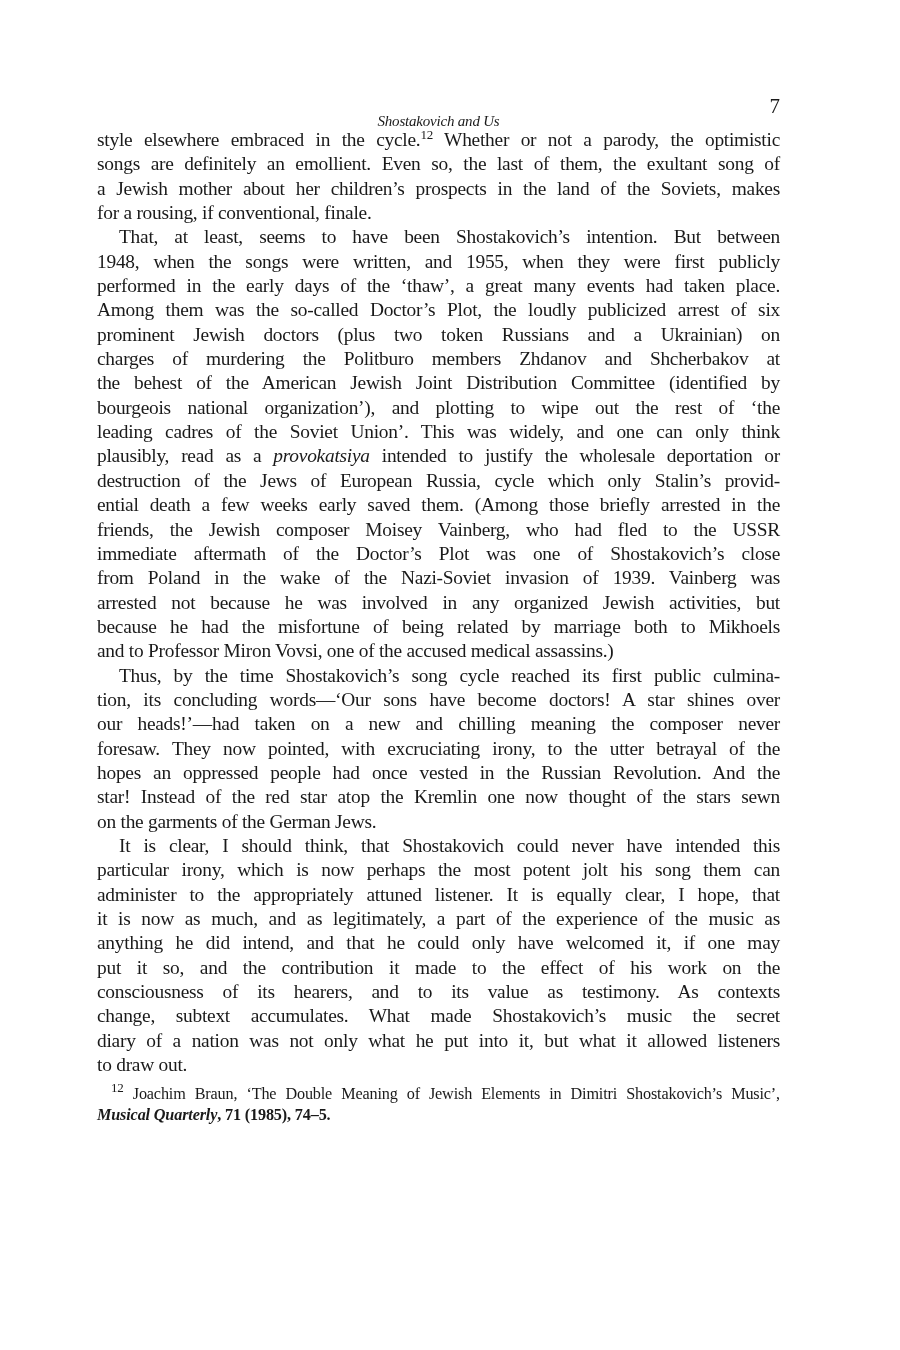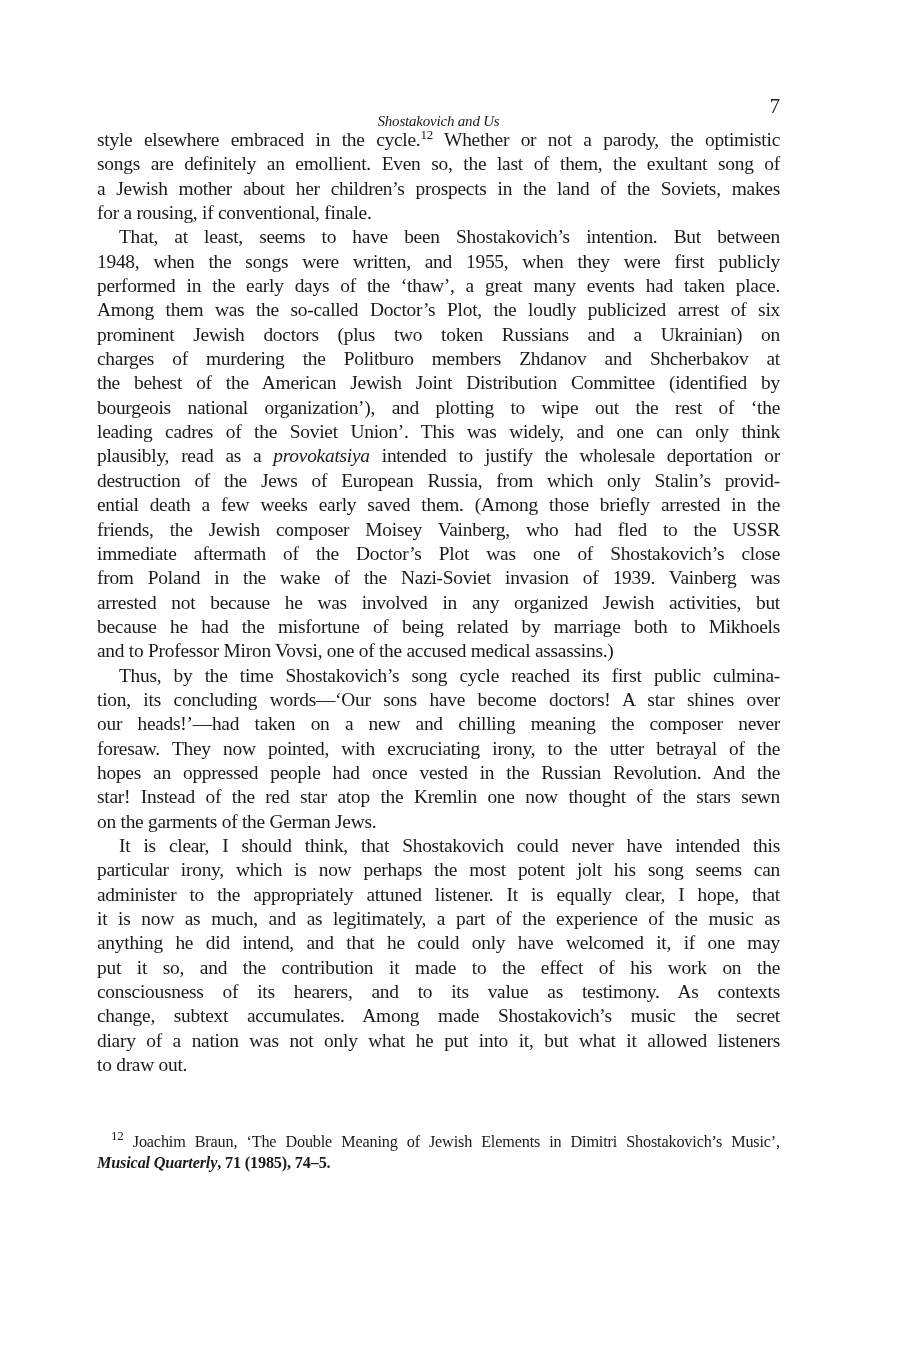--- a/index.html
+++ b/index.html
@@ -10,21 +10,21 @@
   .running-title { position: absolute; left: 0; width: 683px; text-align: center;
                    font-style: italic; font-size: 15px; letter-spacing: -0.2px; margin-top: 21px; }
   .folio { position: absolute; right: 0; top: 2px; font-size: 21px; }
   .body-text { position: absolute; top: 128px; left: 0; width: 683px; }
   .line { height: 24.35px; line-height: 24.35px; font-size: 19.4px; white-space: nowrap;
           text-align: justify; text-align-last: justify; letter-spacing: -0.25px; }
   .line.last { text-align-last: left; }
   .line.indent { padding-left: 22px; }
   sup { font-size: 13px; line-height: 0; vertical-align: 7px; }
   em { font-style: italic; }
-  .footnote { position: absolute; top: 1132px; left: 0; width: 683px; }
+  .footnote { position: absolute; top: 1084px; left: 0; width: 683px; }
   .fn-line { height: 21px; line-height: 21px; font-size: 16.2px; white-space: nowrap;
              text-align: justify; text-align-last: justify; letter-spacing: -0.15px; }
   .fn-line.first { padding-left: 14px; }
   .fn-line.last { text-align-last: left; font-weight: bold; }
 </style>
 </head>
 <body>
 
 <div class="page">
   <div class="running-head">
@@ -43,47 +43,47 @@
         <div class="line indent"><span>That, at least, seems to have been Shostakovich’s intention. But between</span></div>
         <div class="line"><span>1948, when the songs were written, and 1955, when they were first publicly</span></div>
         <div class="line"><span>performed in the early days of the ‘thaw’, a great many events had taken place.</span></div>
         <div class="line"><span>Among them was the so-called Doctor’s Plot, the loudly publicized arrest of six</span></div>
         <div class="line"><span>prominent Jewish doctors (plus two token Russians and a Ukrainian) on</span></div>
         <div class="line"><span>charges of murdering the Politburo members Zhdanov and Shcherbakov at</span></div>
         <div class="line"><span>the behest of the American Jewish Joint Distribution Committee (identified by</span></div>
         <div class="line"><span>bourgeois national organization’), and plotting to wipe out the rest of ‘the</span></div>
         <div class="line"><span>leading cadres of the Soviet Union’. This was widely, and one can only think</span></div>
         <div class="line"><span>plausibly, read as a </span><em>provokatsiya</em><span> intended to justify the wholesale deportation or</span></div>
-        <div class="line"><span>destruction of the Jews of European Russia, from which only Stalin’s provid-</span></div>
+        <div class="line"><span>destruction of the Jews of European Russia, cycle which only Stalin’s provid-</span></div>
         <div class="line"><span>ential death a few weeks early saved them. (Among those briefly arrested in the</span></div>
         <div class="line"><span>friends, the Jewish composer Moisey Vainberg, who had fled to the USSR</span></div>
         <div class="line"><span>immediate aftermath of the Doctor’s Plot was one of Shostakovich’s close</span></div>
         <div class="line"><span>from Poland in the wake of the Nazi-Soviet invasion of 1939. Vainberg was</span></div>
         <div class="line"><span>arrested not because he was involved in any organized Jewish activities, but</span></div>
         <div class="line"><span>because he had the misfortune of being related by marriage both to Mikhoels</span></div>
         <div class="line last"><span>and to Professor Miron Vovsi, one of the accused medical assassins.)</span></div>
       </div>
       <div>
         <div class="line indent"><span>Thus, by the time Shostakovich’s song cycle reached its first public culmina-</span></div>
         <div class="line"><span>tion, its concluding words—‘Our sons have become doctors! A star shines over</span></div>
         <div class="line"><span>our heads!’—had taken on a new and chilling meaning the composer never</span></div>
         <div class="line"><span>foresaw. They now pointed, with excruciating irony, to the utter betrayal of the</span></div>
         <div class="line"><span>hopes an oppressed people had once vested in the Russian Revolution. And the</span></div>
         <div class="line"><span>star! Instead of the red star atop the Kremlin one now thought of the stars sewn</span></div>
         <div class="line last"><span>on the garments of the German Jews.</span></div>
       </div>
       <div>
         <div class="line indent"><span>It is clear, I should think, that Shostakovich could never have intended this</span></div>
-        <div class="line"><span>particular irony, which is now perhaps the most potent jolt his song seems can</span></div>
+        <div class="line"><span>particular irony, which is now perhaps the most potent jolt his song them can</span></div>
         <div class="line"><span>administer to the appropriately attuned listener. It is equally clear, I hope, that</span></div>
         <div class="line"><span>it is now as much, and as legitimately, a part of the experience of the music as</span></div>
         <div class="line"><span>anything he did intend, and that he could only have welcomed it, if one may</span></div>
         <div class="line"><span>put it so, and the contribution it made to the effect of his work on the</span></div>
         <div class="line"><span>consciousness of its hearers, and to its value as testimony. As contexts</span></div>
-        <div class="line"><span>change, subtext accumulates. Among made Shostakovich’s music the secret</span></div>
+        <div class="line"><span>change, subtext accumulates. What made Shostakovich’s music the secret</span></div>
         <div class="line"><span>diary of a nation was not only what he put into it, but what it allowed listeners</span></div>
         <div class="line last"><span>to draw out.</span></div>
       </div>
     </div>
 
   <div class="footnote" id="footnotes">
       <div>
         <div class="fn-line first"><sup>12</sup><span> Joachim Braun, ‘The Double Meaning of Jewish Elements in Dimitri Shostakovich’s Music’,</span></div>
         <div class="fn-line last"><em>Musical Quarterly</em><span>, 71 (1985), 74–5.</span></div>
       </div>

